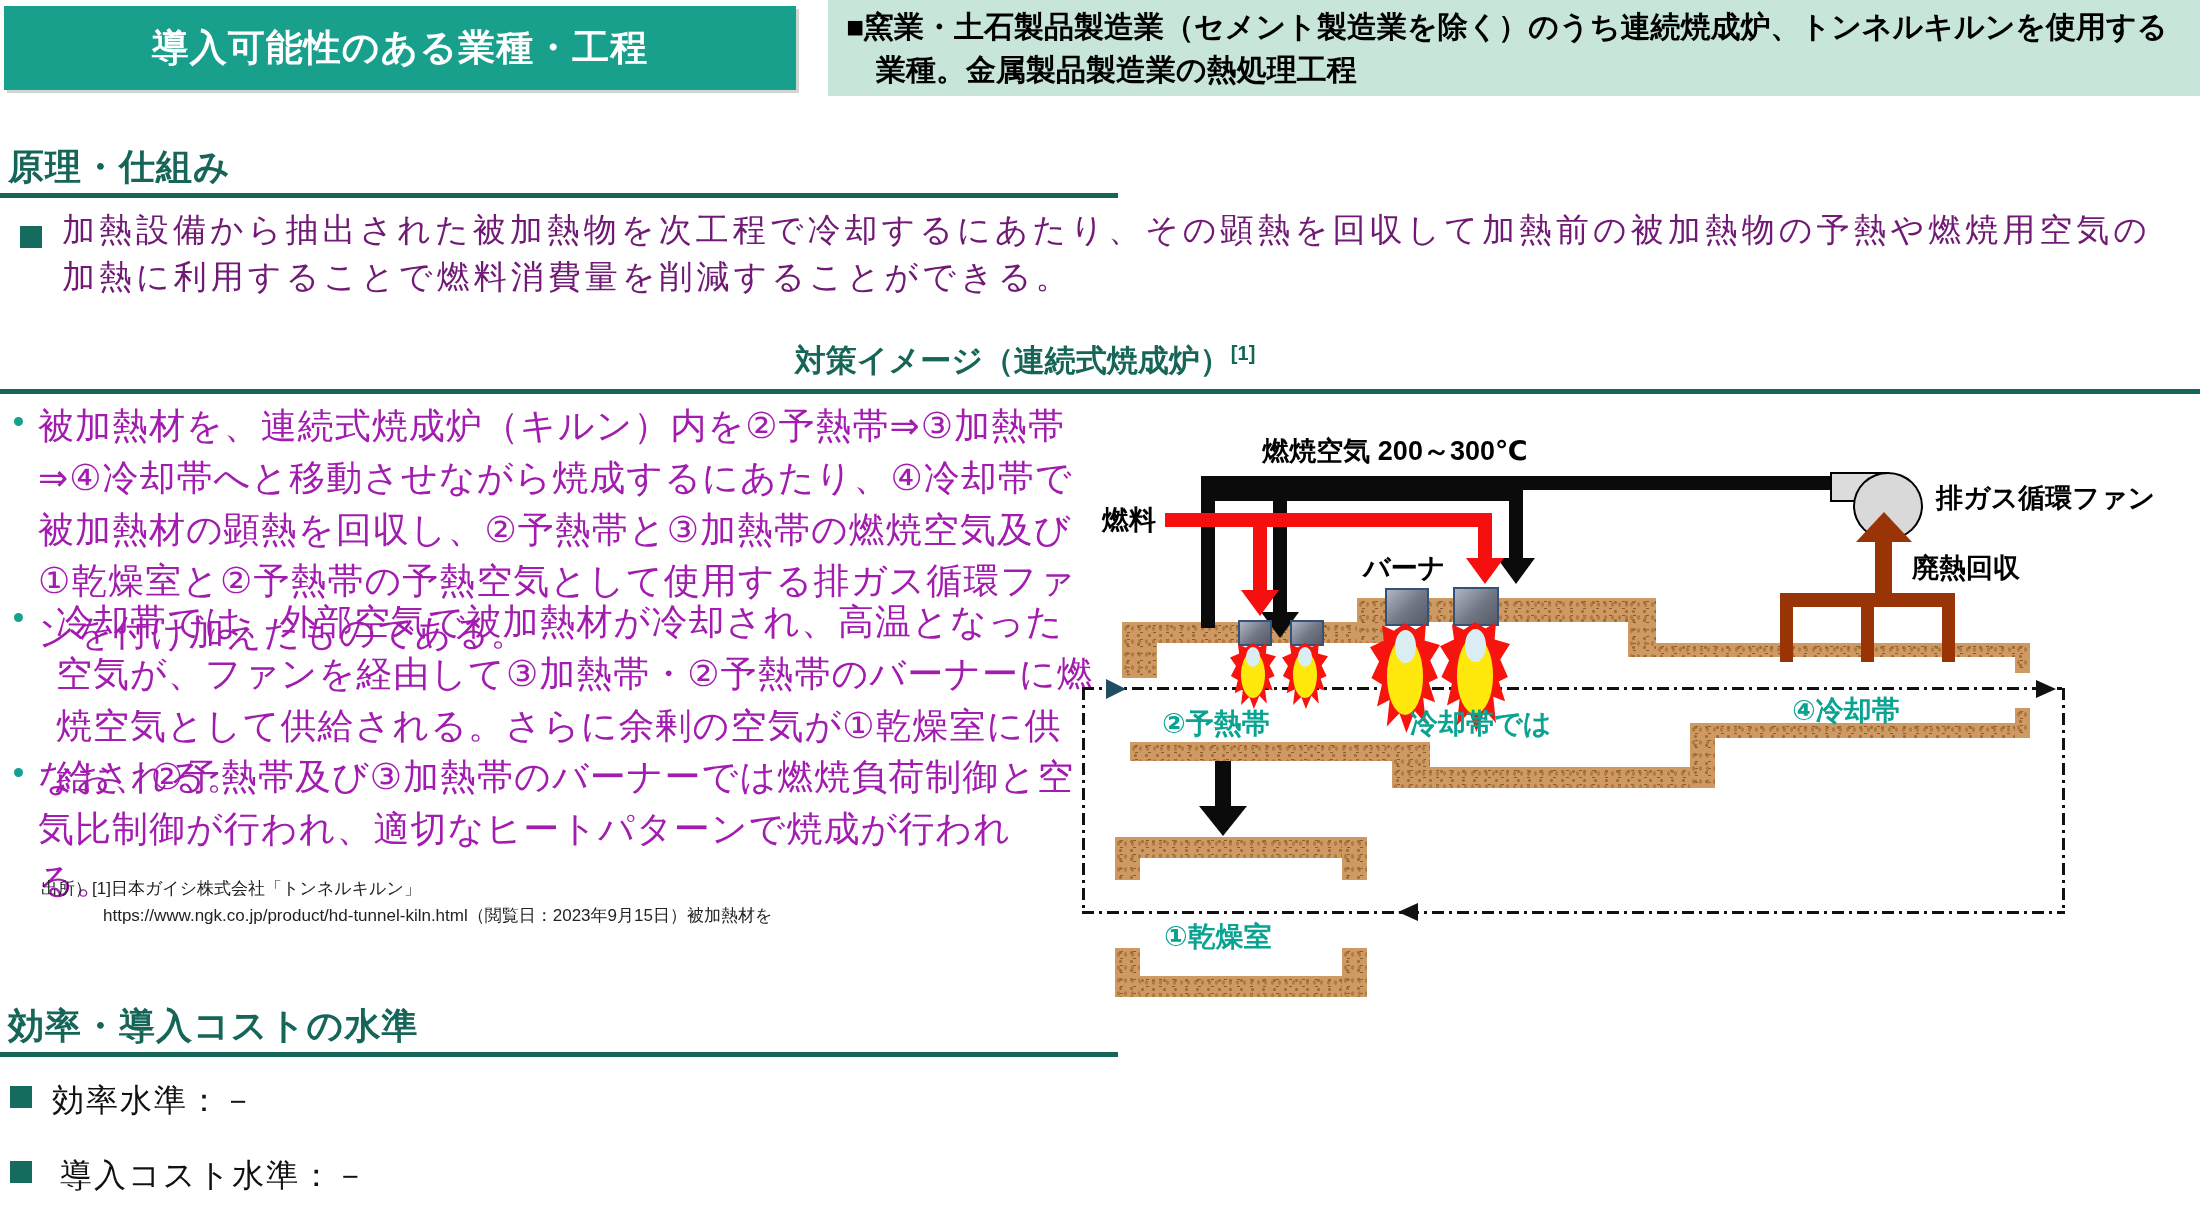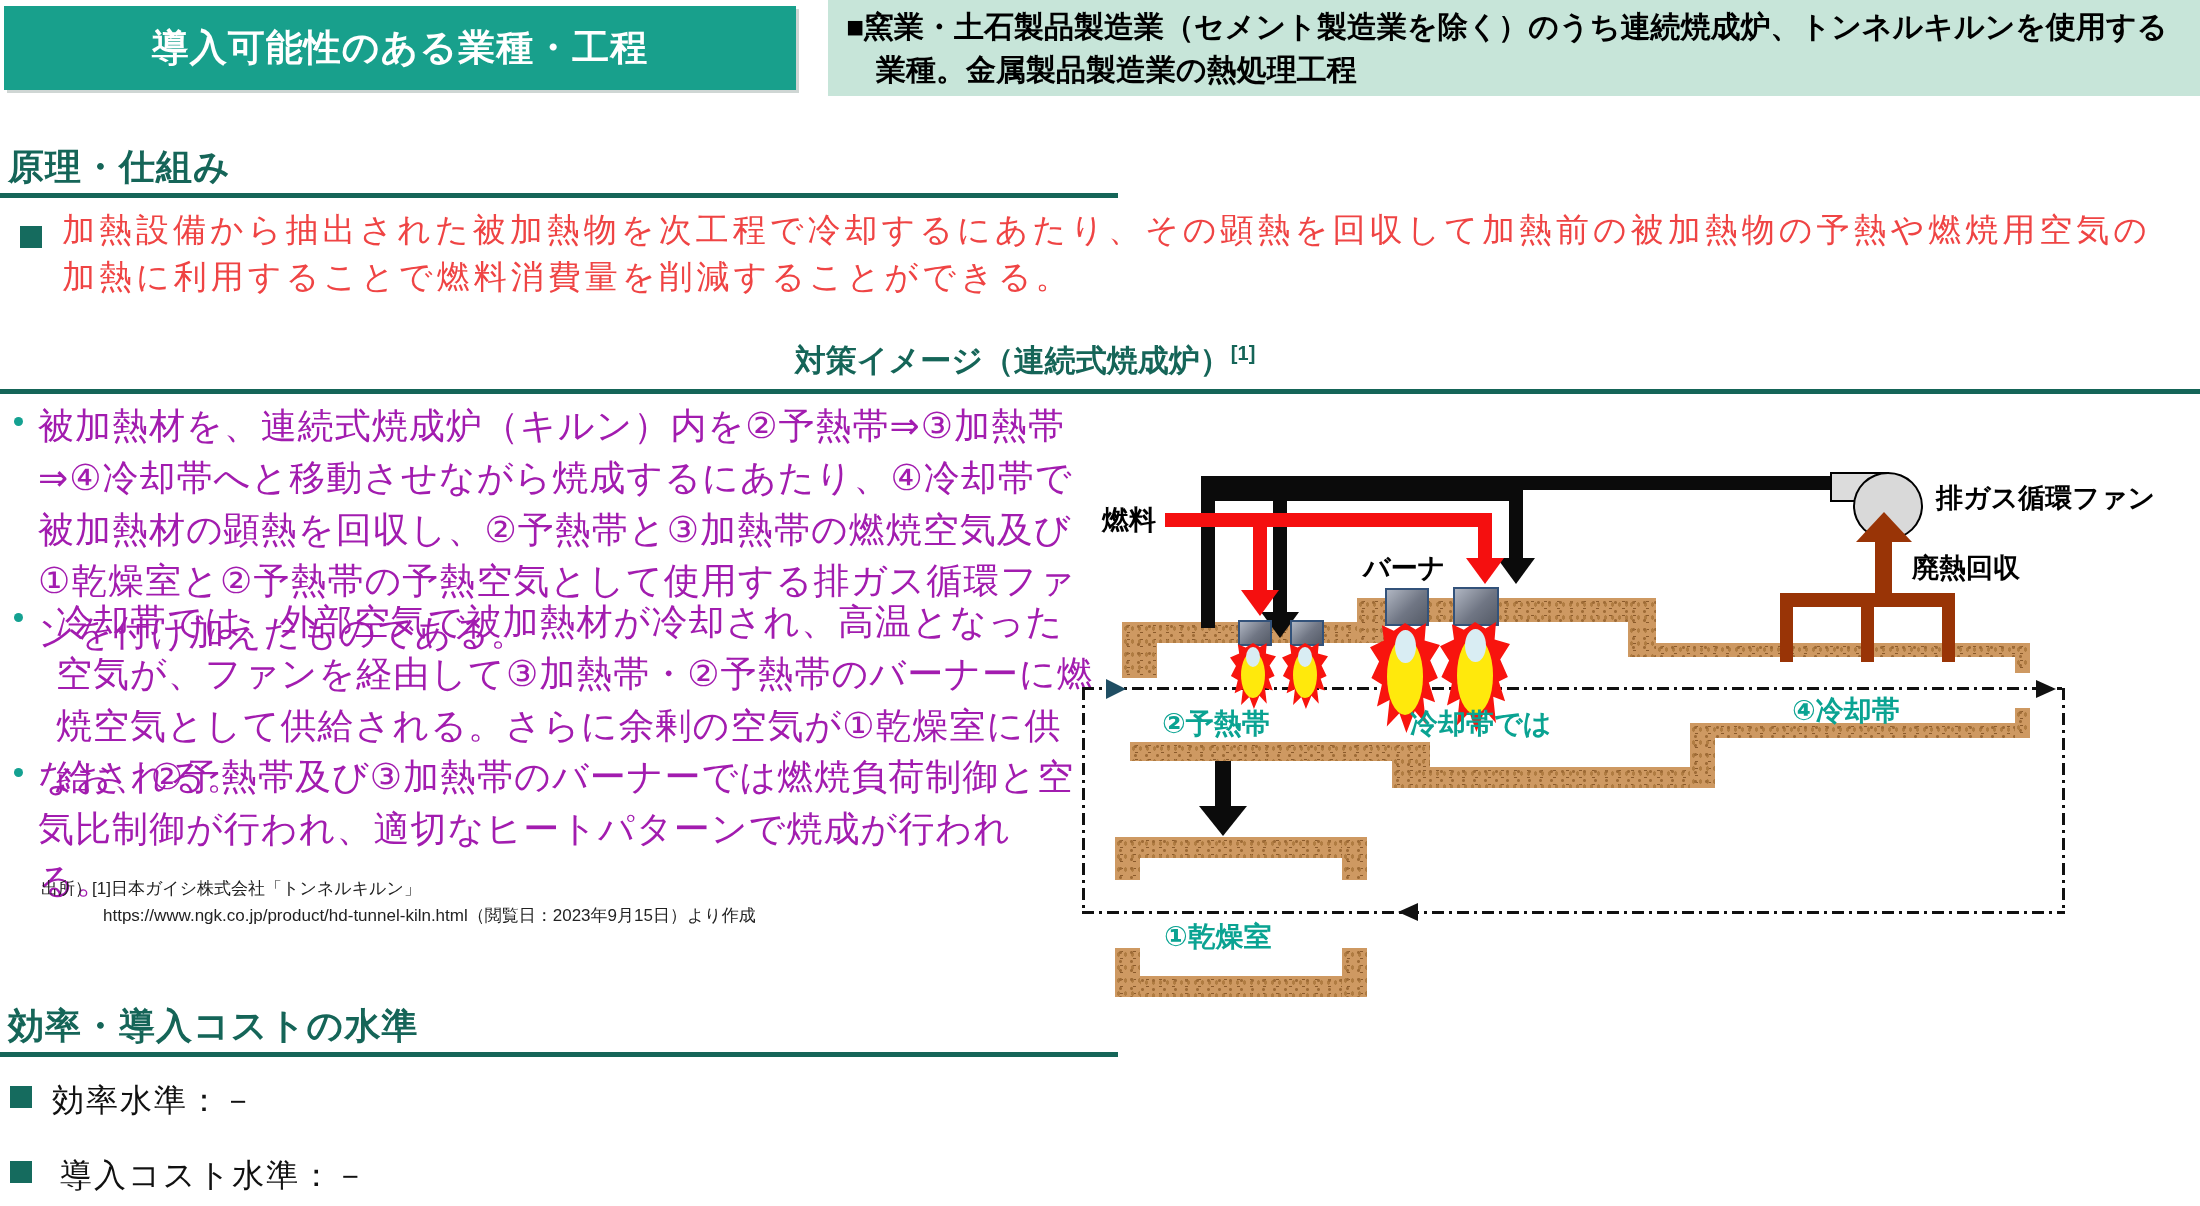--- a/index.html
+++ b/index.html
@@ -23,21 +23,21 @@
   }
   .hdr-right p{
     margin:0;padding:4px 14px 4px 18px;font-size:30px;font-weight:bold;line-height:1.45;
     color:#000;text-indent:-1em;padding-left:calc(18px + 1em);
   }
   
   .sec-h{color:#156558;font-weight:bold;font-size:36px;letter-spacing:1px;}
   .rule{background:#156558;height:5px;}
   
   .sq{width:22px;height:22px;background:#156B5E;}
-  .big-text{font-size:33px;line-height:1.42;color:#ef4444;letter-spacing:4px;}
+  .big-text{font-size:33px;line-height:1.42;color:#701a75;letter-spacing:4px;}
   
   .fig-title{color:#156558;font-weight:bold;font-size:31px;text-align:center;}
   .fig-title sup{font-size:20px;}
   
   .note-dot{width:9px;height:9px;border-radius:50%;background:#14A191;}
   .note-text{font-size:36px;line-height:1.44;color:#a21caf;letter-spacing:1px;}
   .src{font-size:17px;color:#222;line-height:1.5;margin-left:31px;}
   
   .cost-text{font-size:32px;color:#111;letter-spacing:2px;}
   
@@ -92,21 +92,21 @@
 <div class="abs note-dot" style="left:14px;top:417px;"></div>
 <div class="abs note-text" style="left:38px;top:400px;width:1038px;">被加熱材を、連続式焼成炉（キルン）内を②予熱帯⇒③加熱帯⇒④冷却帯へと移動させながら焼成するにあたり、④冷却帯で被加熱材の顕熱を回収し、②予熱帯と③加熱帯の燃焼空気及び①乾燥室と②予熱帯の予熱空気として使用する排ガス循環ファンを付け加えたものである。</div>
 
 <div class="abs note-dot" style="left:14px;top:613px;"></div>
 <div class="abs note-text" style="left:56px;top:596px;width:1038px;">冷却帯では、外部空気で被加熱材が冷却され、高温となった空気が、ファンを経由して③加熱帯・②予熱帯のバーナーに燃焼空気として供給される。さらに余剰の空気が①乾燥室に供給される。</div>
 
 <div class="abs note-dot" style="left:14px;top:768px;"></div>
 <div class="abs note-text" style="left:38px;top:751px;width:1038px;">なお、②予熱帯及び③加熱帯のバーナーでは燃焼負荷制御と空気比制御が行われ、適切なヒートパターンで焼成が行われる。</div>
 
 <div class="abs src" style="left:10px;top:876px;">出所）[1]日本ガイシ株式会社「トンネルキルン」</div>
-<div class="abs src" style="left:72px;top:903px;">https://www.ngk.co.jp/product/hd-tunnel-kiln.html（閲覧日：2023年9月15日）より作成</div>
+<div class="abs src" style="left:72px;top:903px;">https://www.ngk.co.jp/product/hd-tunnel-kiln.html（閲覧日：2023年9月15日）被加熱材を</div>
 
 <div class="abs" id="diagram">
 
   <div class="dashH" style="left:2px;top:287px;width:980px;"></div>
   <div class="dashV" style="left:982px;top:288px;height:226px;"></div>
   <div class="dashH" style="left:2px;top:511px;width:983px;"></div>
   <div class="dashV" style="left:2px;top:288px;height:226px;"></div>
   <div class="tri" style="left:26px;top:279px;border-left:20px solid #1F4E63;border-top:10px solid transparent;border-bottom:10px solid transparent;"></div>
   <div class="tri" style="left:956px;top:280px;border-left:20px solid #111;border-top:9px solid transparent;border-bottom:9px solid transparent;"></div>
   <div class="tri" style="left:318px;top:503px;border-right:20px solid #111;border-top:9px solid transparent;border-bottom:9px solid transparent;"></div>
@@ -174,20 +174,21 @@
     </div>
   <div class="flame" style="left:290px;top:223px;width:70px;height:110px;">
       <div class="fy"></div>
       <div class="fc"></div>
     </div>
   <div class="flame" style="left:360px;top:222px;width:70px;height:110px;">
       <div class="fy"></div>
       <div class="fc"></div>
     </div>
 
+  <div class="dlabel" style="left:150px;top:33px;width:330px;text-align:center;">燃焼空気 200～300℃</div>
   <div class="dlabel" style="left:22px;top:102px;">燃料</div>
   <div class="dlabel" style="left:283px;top:150px;">バーナ</div>
   <div class="dlabel" style="left:856px;top:80px;">排ガス循環ファン</div>
   <div class="dlabel" style="left:832px;top:150px;">廃熱回収</div>
   <div class="zlabel" style="left:82px;top:305px;">②予熱帯</div>
   <div class="zlabel" style="left:330px;top:305px;">冷却帯では</div>
   <div class="zlabel" style="left:712px;top:292px;">④冷却帯</div>
   <div class="zlabel" style="left:84px;top:518px;">①乾燥室</div>
 </div>
 

